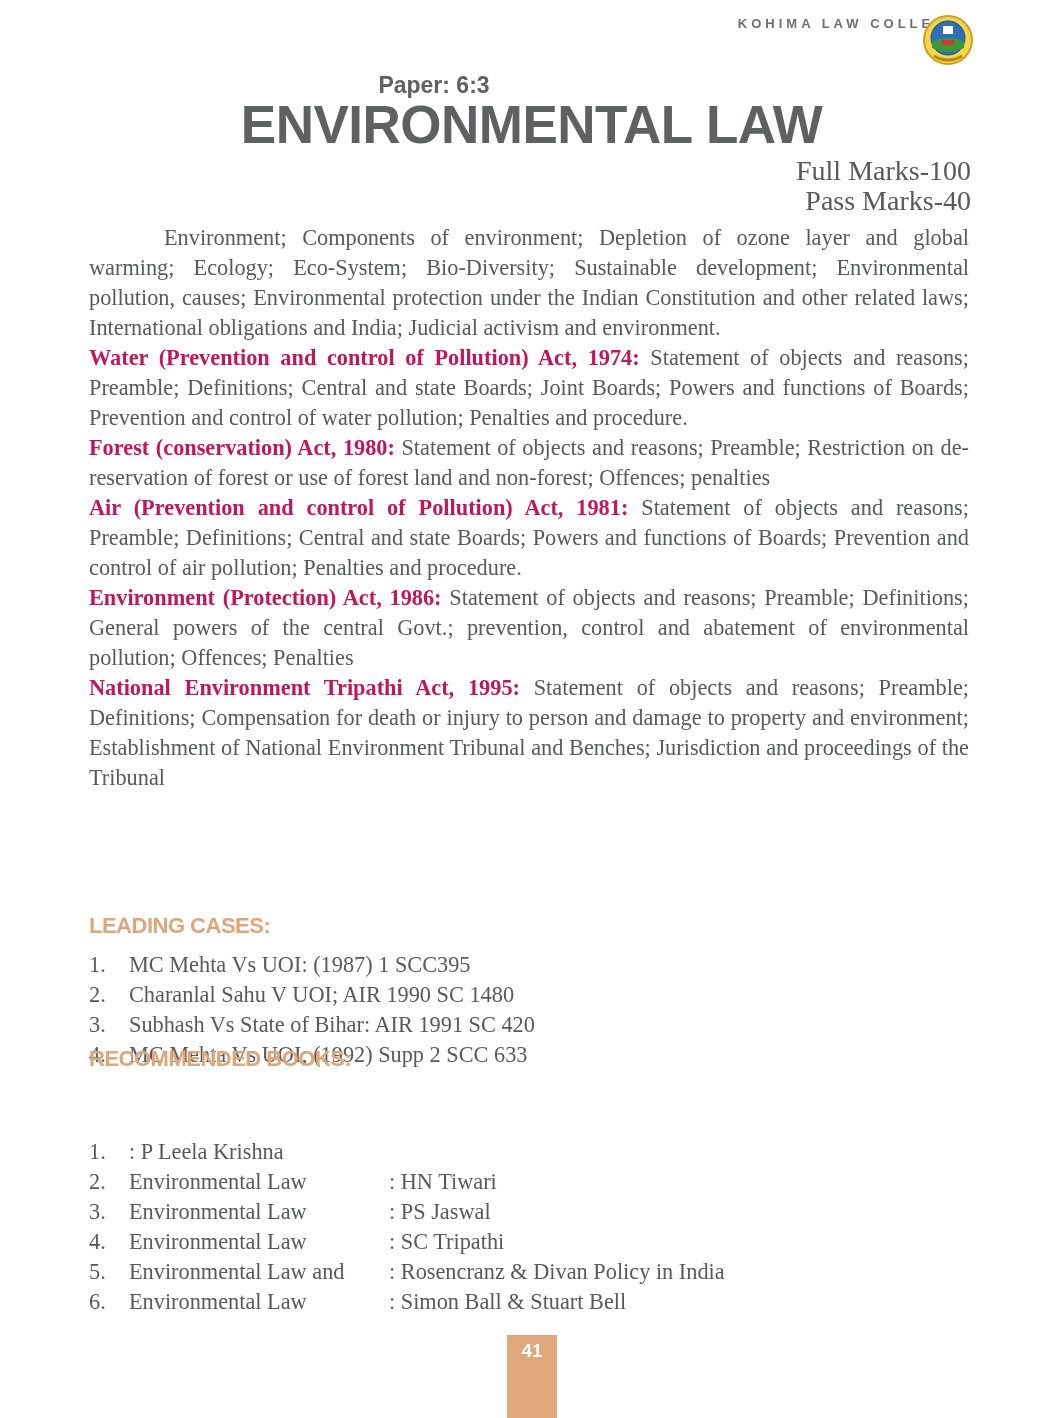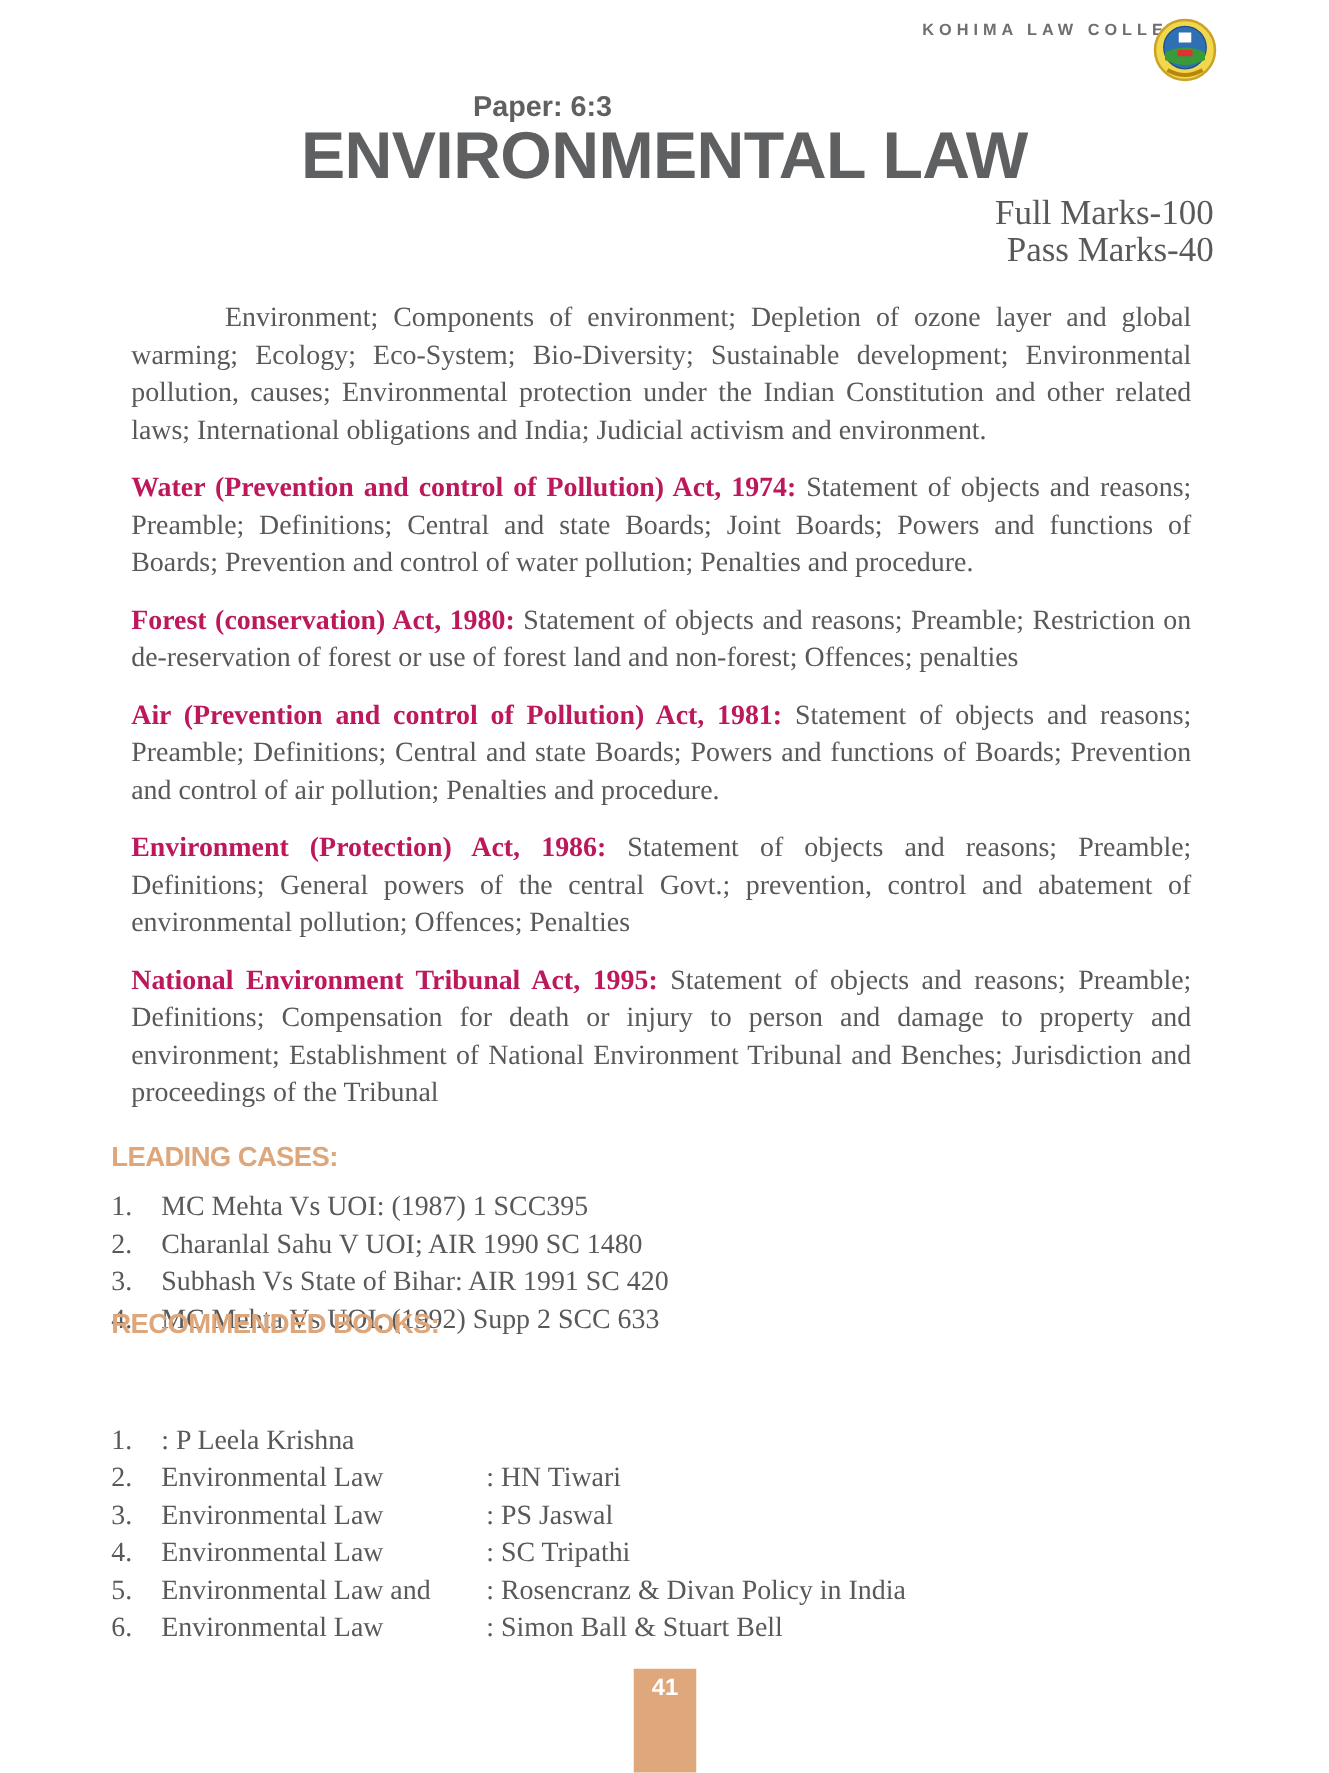--- a/index.html
+++ b/index.html
@@ -4,21 +4,21 @@
 <style>
   html, body { margin: 0; padding: 0; background: #ffffff; }
   body { width: 1063px; height: 1418px; position: relative; overflow: hidden; color: #58595b; }
   .header-row { position: absolute; top: 14px; right: 90px; display: flex; align-items: center; }
   .college-name { font-family: "Liberation Sans", sans-serif; font-weight: bold; font-size: 13px; letter-spacing: 4px; color: #6d6e71; margin-right: 12px; margin-top: 2px; }
   .logo { position: absolute; top: 14px; left: 922px; width: 52px; height: 52px; }
   .paper-num { position: absolute; top: 72px; left: 0; width: 868px; text-align: center; font-family: "Liberation Sans", sans-serif; font-weight: bold; font-size: 23px; color: #5f6062; }
   .title { position: absolute; top: 94px; left: 0; width: 1063px; text-align: center; font-family: "Liberation Sans", sans-serif; font-weight: bold; font-size: 53px; color: #5f6062; letter-spacing: -0.5px; }
   .marks { position: absolute; right: 92px; top: 156px; text-align: right; font-family: "Liberation Serif", serif; font-size: 28px; line-height: 30px; color: #58595b; }
   .body { position: absolute; left: 89px; width: 880px; top: 223px; font-family: "Liberation Serif", serif; font-size: 22.3px; line-height: 30px; color: #58595b; text-align: justify; }
-  .body p { margin: 16px; }
+  .body p { margin: 0; }
   .indent { text-indent: 75px; }
   .body b { font-weight: bold; color: #be185d; }
   .section-head { position: absolute; left: 89px; font-family: "Liberation Sans", sans-serif; font-weight: bold; font-size: 22px; color: #dda67b; letter-spacing: -0.5px; }
   .list { position: absolute; left: 89px; font-family: "Liberation Serif", serif; font-size: 22.3px; line-height: 30px; color: #58595b; margin: 0; padding: 0; list-style: none; }
   .list li { display: flex; }
   .num { width: 40px; display: inline-block; }
   .book-title { width: 260px; display: inline-block; }
   .page-box { position: absolute; left: 507px; top: 1335px; width: 50px; height: 83px; background: #dfa77c; text-align: center; }
   .page-num { font-family: "Liberation Sans", sans-serif; font-weight: bold; font-size: 19px; color: #ffffff; display: block; margin-top: 5px; }
 </style>
@@ -44,21 +44,21 @@
   <div>Full Marks-100</div>
   <div>Pass Marks-40</div>
 </div>
 
 <div class="body">
   <p class="indent">Environment; Components of environment; Depletion of ozone layer and global warming; Ecology; Eco-System; Bio-Diversity; Sustainable development; Environmental pollution, causes; Environmental protection under the Indian Constitution and other related laws; International obligations and India; Judicial activism and environment.</p>
   <p><b>Water (Prevention and control of Pollution) Act, 1974:</b><span> Statement of objects and reasons; Preamble; Definitions; Central and state Boards; Joint Boards; Powers and functions of Boards; Prevention and control of water pollution; Penalties and procedure.</span></p>
   <p><b>Forest (conservation) Act, 1980:</b><span> Statement of objects and reasons; Preamble; Restriction on de-reservation of forest or use of forest land and non-forest; Offences; penalties</span></p>
   <p><b>Air (Prevention and control of Pollution) Act, 1981:</b><span> Statement of objects and reasons; Preamble; Definitions; Central and state Boards; Powers and functions of Boards; Prevention and control of air pollution; Penalties and procedure.</span></p>
   <p><b>Environment (Protection) Act, 1986:</b><span> Statement of objects and reasons; Preamble; Definitions; General powers of the central Govt.; prevention, control and abatement of environmental pollution; Offences; Penalties</span></p>
-  <p><b>National Environment Tribunal Act, 1995:</b><span> Statement of objects and reasons; Preamble; Definitions; Compensation for death or injury to person and damage to property and environment; Establishment of National Environment Tribunal and Benches; Jurisdiction and proceedings of the Tribunal</span></p>
+  <p><b>National Environment Tripathi Act, 1995:</b><span> Statement of objects and reasons; Preamble; Definitions; Compensation for death or injury to person and damage to property and environment; Establishment of National Environment Tribunal and Benches; Jurisdiction and proceedings of the Tribunal</span></p>
 </div>
 
 <div class="section-head" style="top:913px;">LEADING CASES:</div>
 <ul class="list" style="top:950px;">
   <li>
       <span class="num">1.</span>
       <span>MC Mehta Vs UOI: (1987) 1 SCC395</span>
     </li>
   <li>
       <span class="num">2.</span>

